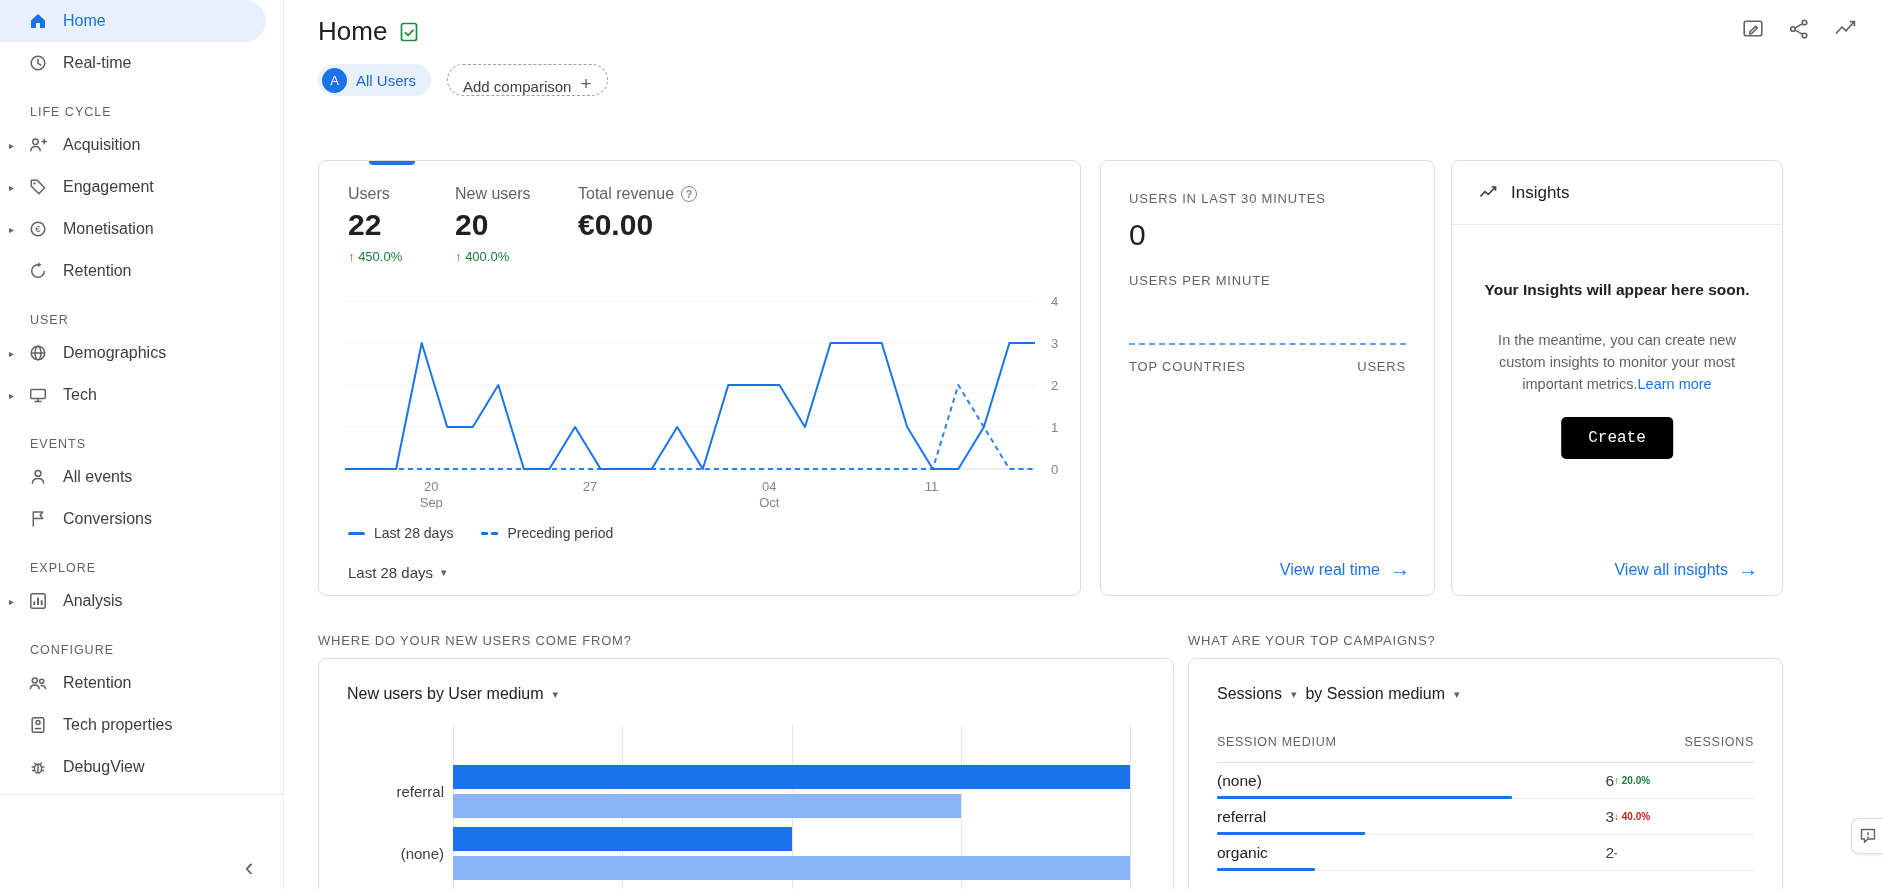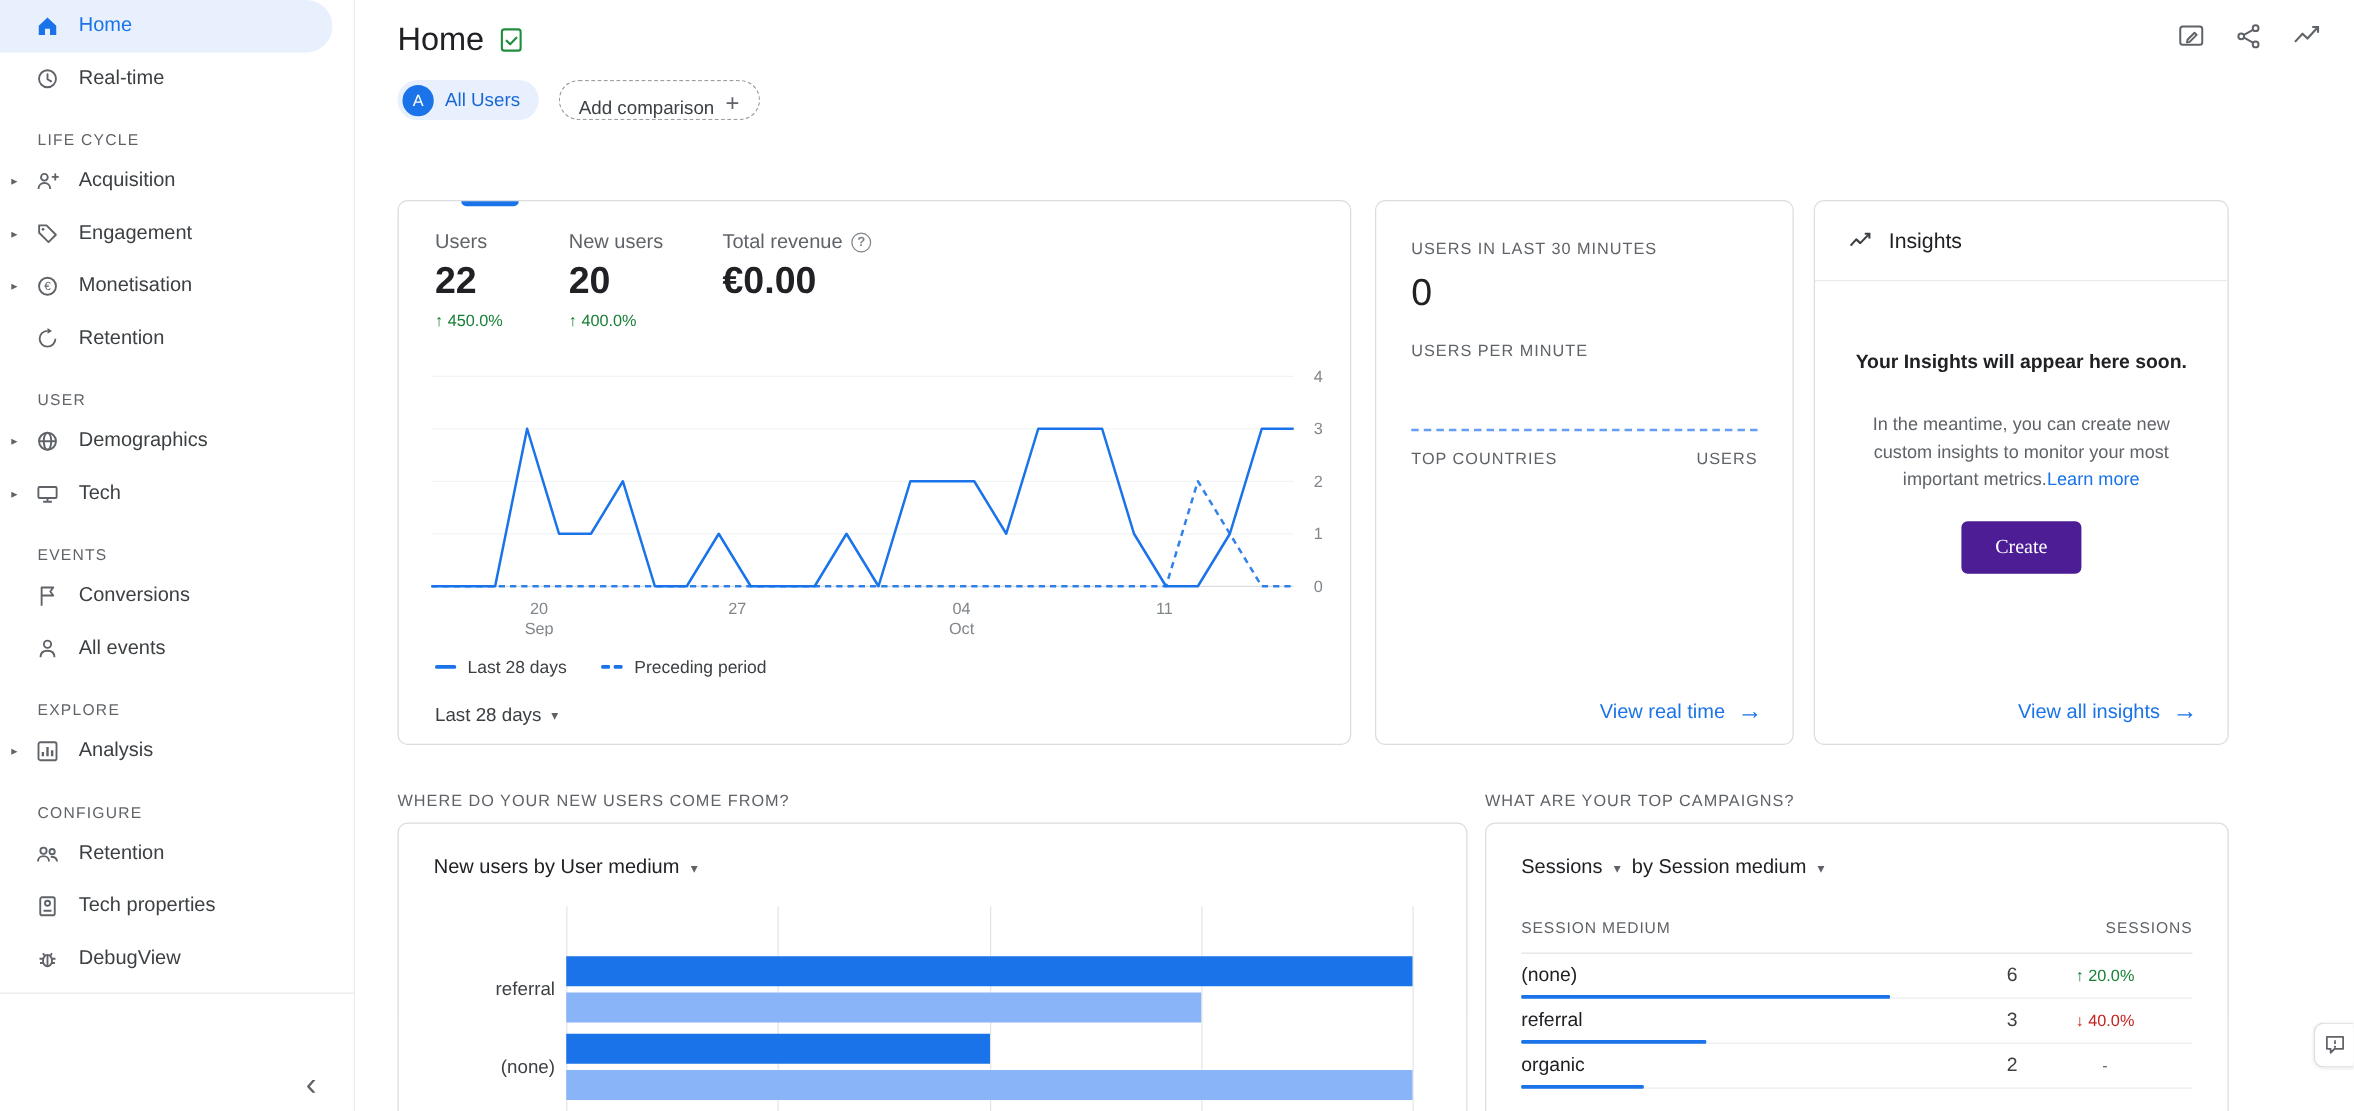--- a/index.html
+++ b/index.html
@@ -69,41 +69,41 @@
   .rt-dash{position:absolute;left:28px;right:28px;top:182px;border-top:2px dashed #669df6}
   .rt-countries{position:absolute;left:28px;right:28px;top:198px;display:flex;justify-content:space-between}
   .card-link{position:absolute;right:24px;bottom:14px;display:flex;align-items:center;gap:10px;color:#1a73e8;font-size:16px;font-weight:500;cursor:pointer}
   .card-link .arrow{font-size:20px}
 
   
   .ins-header{position:absolute;left:0;right:0;top:0;height:64px;display:flex;align-items:center;gap:13px;padding-left:26px;border-bottom:1px solid #e8eaed;font-size:17px;color:#202124}
   .ins-headline{position:absolute;left:18px;right:18px;top:120px;text-align:center;font-size:15.5px;font-weight:700;color:#202124}
   .ins-body{position:absolute;left:34px;right:34px;top:168px;text-align:center;font-size:14.5px;color:#5f6368;line-height:22px}
   .ins-body a{color:#1a73e8;text-decoration:none;cursor:pointer}
-  .btn-create{position:absolute;left:50%;transform:translateX(-50%);top:256px;height:42px;padding:0 27px;background:#4c1d95;color:#fff;font-size:16px;font-weight:500;border:none;border-radius:5px;cursor:pointer;font-family:Liberation Serif, serif}
+  .btn-create{position:absolute;left:50%;transform:translateX(-50%);top:256px;height:42px;padding:0 27px;background:#000000;color:#fff;font-size:16px;font-weight:500;border:none;border-radius:5px;cursor:pointer;font-family:Liberation Mono, monospace}
 
   
   .nu-title{position:absolute;left:28px;top:26px;font-size:16px;color:#202124;display:flex;align-items:center;gap:9px;cursor:pointer}
   .hbar-wrap{position:absolute;left:0;top:66px;right:45px;bottom:0}
   .vgrid{position:absolute;top:0;bottom:0;width:1px;background:#e3e6e8}
   .hbar-rows{position:absolute;left:0;top:40px;right:0}
   .hbar-cat{display:flex;margin-bottom:9px}
   .hbar-label{width:134px;padding-right:9px;text-align:right;font-size:15px;color:#3c4043;align-self:center;flex:none}
   .hbar-stack{display:flex;flex-direction:column;gap:5px}
   .hbar{height:24px}
 
   
   .cmp-title{position:absolute;left:28px;top:26px;font-size:16px;color:#202124;display:flex;gap:9px;align-items:center;cursor:pointer}
   .cmp-table{position:absolute;left:28px;right:28px;top:76px}
   .cmp-head{display:flex;justify-content:space-between;padding-bottom:13px;border-bottom:1px solid #e0e3e6;font-size:12.5px;letter-spacing:.7px;color:#5f6368;font-weight:500}
   .cmp-row{display:flex;align-items:center;height:36px;border-bottom:1px solid #ebedef}
   .cmp-medium{flex:1;font-size:15.5px;color:#202124;position:relative;height:100%;display:flex;align-items:center}
   .session-bar{position:absolute;left:0;bottom:-1px;height:3px;background:#1a73e8;border-radius:1px}
   .cmp-sess{width:70px;text-align:right;font-size:15.5px;color:#3c4043}
-  .cmp-chg{width:140px;text-align:center;font-size:13px;font-weight:400}
+  .cmp-chg{width:140px;text-align:left;font-size:10px;font-weight:700}
 
   .feedback-tab{position:absolute;right:0;top:818px;width:32px;height:36px;background:#fff;border:1px solid #dadce0;border-right:none;border-radius:8px 0 0 8px;display:flex;align-items:center;justify-content:center;box-shadow:0 1px 3px rgba(0,0,0,.08);cursor:pointer;z-index:3}
 </style>
 </head>
 <body>
 
 <aside class="sidebar">
   <div class="sb-item selected">
     <svg class="sicon" width="20" height="20" viewBox="0 0 20 20">
         <path d="M10 3 L3 9.5 V17 H8 V12 H12 V17 H17 V9.5 Z" fill="#1a73e8"></path>
@@ -164,30 +164,30 @@
     <span class="tri">▸</span>
     <svg class="sicon" width="20" height="20" viewBox="0 0 20 20" fill="none" stroke="#5f6368" stroke-width="1.5">
         <rect x="2.7" y="4.6" width="14.6" height="8.8" rx="1"></rect>
         <path d="M6.5 16.4 H13.5 M10 13.4 V16.4"></path>
       </svg>
     <span class="label">Tech</span>
   </div>
   <div class="sb-section">EVENTS</div>
   <div class="sb-item">
     <svg class="sicon" width="20" height="20" viewBox="0 0 20 20" fill="none" stroke="#5f6368" stroke-width="1.5">
-        <path d="M5.3 17.6 V3 H14.6 L12.2 6.2 L14.6 9.4 H5.3" stroke-linejoin="round"></path>
-      </svg>
-    <span class="label">Conversions</span>
-  </div>
-  <div class="sb-item">
-    <svg class="sicon" width="20" height="20" viewBox="0 0 20 20" fill="none" stroke="#5f6368" stroke-width="1.5">
         <circle cx="10" cy="6.4" r="2.9"></circle>
         <path d="M4.4 16.8 C4.4 13 7 11.6 10 11.6 C13 11.6 15.6 13 15.6 16.8"></path>
       </svg>
     <span class="label">All events</span>
+  </div>
+  <div class="sb-item">
+    <svg class="sicon" width="20" height="20" viewBox="0 0 20 20" fill="none" stroke="#5f6368" stroke-width="1.5">
+        <path d="M5.3 17.6 V3 H14.6 L12.2 6.2 L14.6 9.4 H5.3" stroke-linejoin="round"></path>
+      </svg>
+    <span class="label">Conversions</span>
   </div>
   <div class="sb-section">EXPLORE</div>
   <div class="sb-item">
     <span class="tri">▸</span>
     <svg class="sicon" width="20" height="20" viewBox="0 0 20 20" fill="none" stroke="#5f6368" stroke-width="1.5">
         <rect x="2.8" y="2.8" width="14.4" height="14.4" rx="1.5"></rect>
         <path d="M6.3 14 V10.6 M10 14 V6.6 M13.7 14 V9.2" stroke-width="1.9"></path>
       </svg>
     <span class="label">Analysis</span>
   </div>

